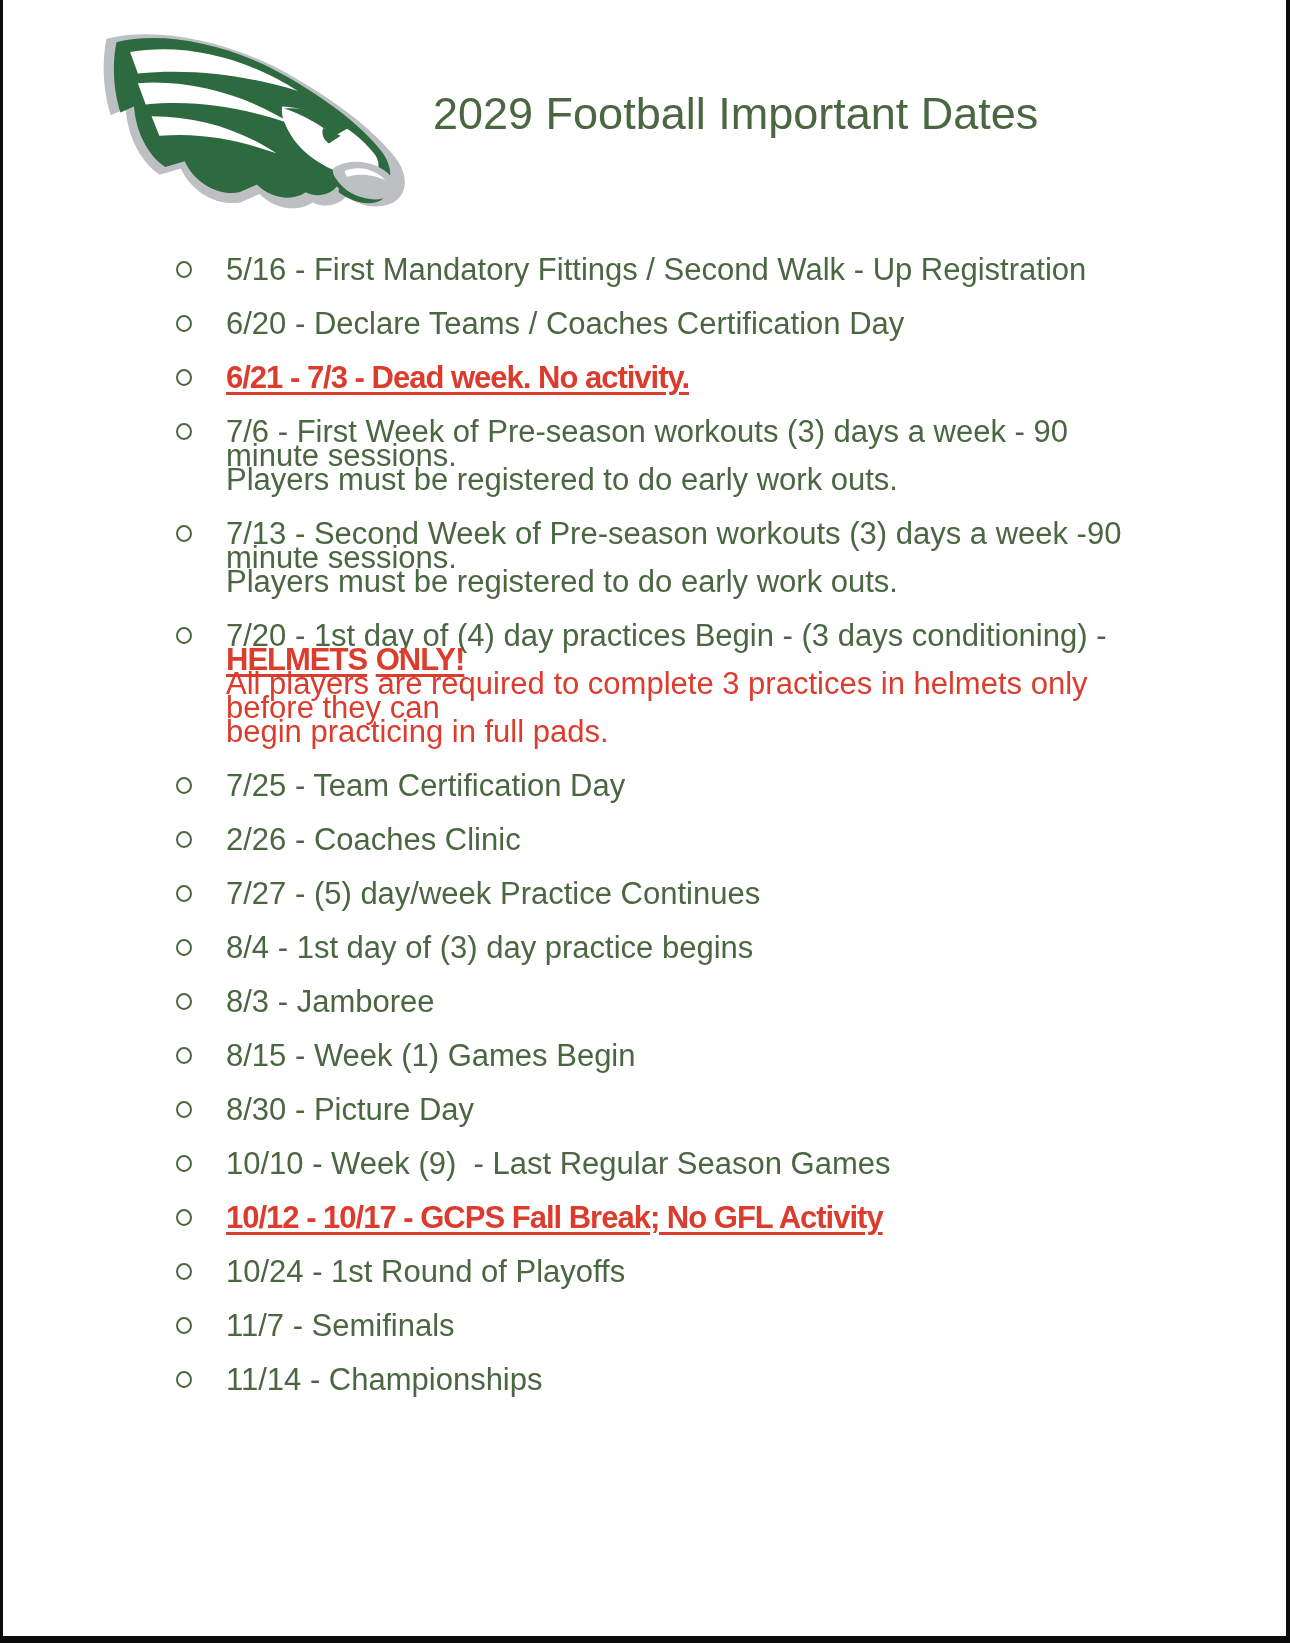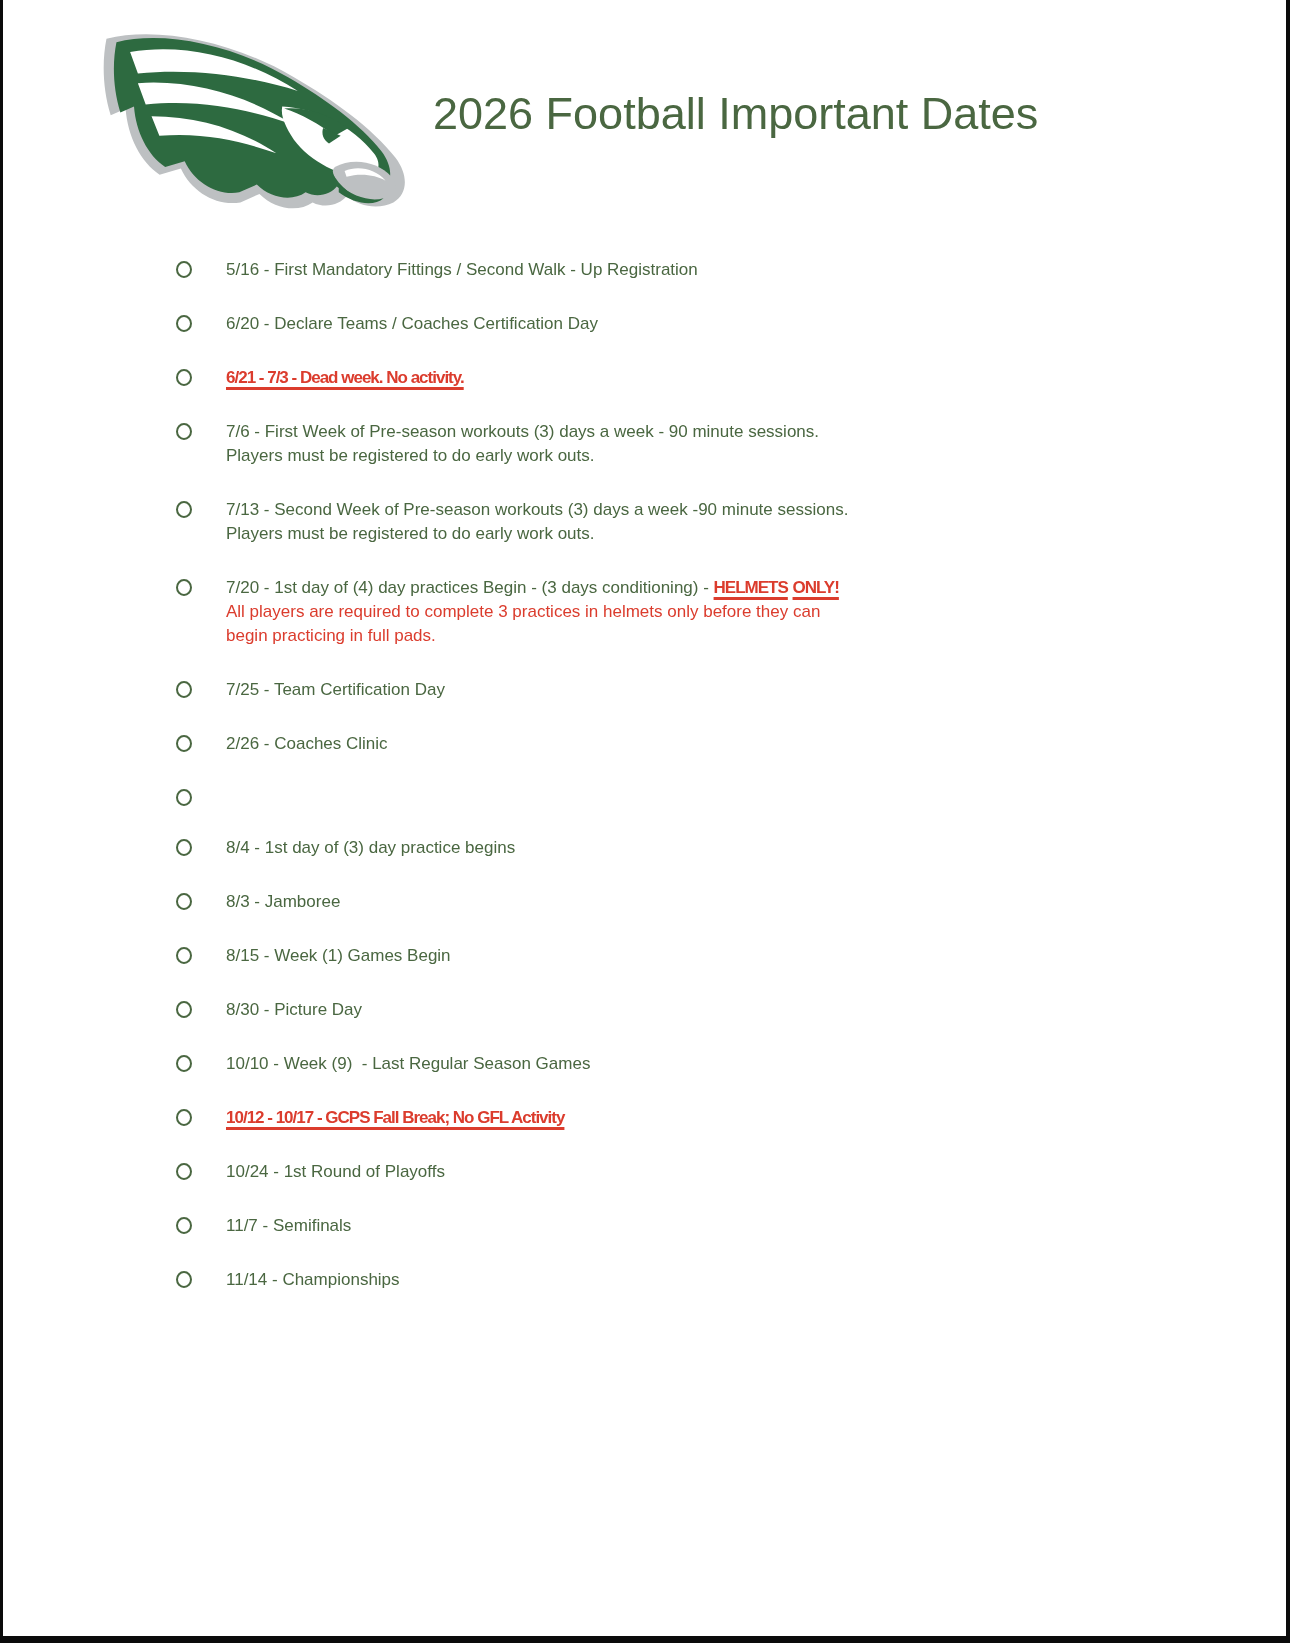--- a/index.html
+++ b/index.html
@@ -52,21 +52,21 @@
     box-sizing: border-box;
     width: 16px;
     height: 17px;
     border: 2.5px solid var(--green);
     border-radius: 50%;
     margin-top: 3px;
     flex: none;
   }
   .event-text {
     margin-left: 34px;
-    font-size: 17px;
+    font-size: 31px;
     line-height: 24px;
     max-width: 930px;
   }
   .event-line { white-space: pre-wrap; }
   .seg.green { color: var(--green); }
   .seg.red   { color: var(--red); }
   .seg.alert {
     color: var(--red);
     font-weight: 700;
     letter-spacing: -1px;
@@ -95,21 +95,21 @@
       <path class="white-fill" d="M 192,78 C 228,80 264,98 286,126 C 294,136 292,148 280,150 C 256,152 222,136 204,112 C 196,100 190,88 192,78 Z"></path>
 
       <path class="green-fill" d="M 194,80 C 216,78 240,86 260,100 L 246,108 C 230,96 212,86 194,80 Z"></path>
       <path class="green-fill" d="M 234,100 L 252,108 L 240,116 C 234,112 232,106 234,100 Z"></path>
 
       <path class="silver-fill" d="M 246,140 C 264,130 290,134 304,150 C 312,160 310,174 296,177 C 280,180 262,170 250,156 C 244,148 242,144 246,140 Z"></path>
       <path class="white-fill" d="M 256,144 C 270,138 288,142 298,154 C 288,148 272,146 258,150 Z"></path>
       <path class="green-fill" d="M 250,158 C 264,170 282,176 296,172 C 286,181 266,178 250,166 Z"></path>
     </svg>
 
-    <h1 class="title">2026 Football Important Dates</h1>
+    <h1 class="title">2029 Football Important Dates</h1>
   </header>
 
   <main class="events">
       <div class="event-row">
         <span class="bullet"></span>
         <div class="event-text">
           <div class="event-line"><span class="seg green">5/16 - First Mandatory Fittings / Second Walk - Up Registration</span></div>
         </div>
       </div>
       <div class="event-row">
@@ -153,20 +153,23 @@
         </div>
       </div>
       <div class="event-row">
         <span class="bullet"></span>
         <div class="event-text">
           <div class="event-line"><span class="seg green">2/26 - Coaches Clinic</span></div>
         </div>
       </div>
       <div class="event-row">
         <span class="bullet"></span>
+        <div class="event-text">
+          <div class="event-line"><span class="seg green">7/27 - (5) day/week Practice Continues</span></div>
+        </div>
       </div>
       <div class="event-row">
         <span class="bullet"></span>
         <div class="event-text">
           <div class="event-line"><span class="seg green">8/4 - 1st day of (3) day practice begins</span></div>
         </div>
       </div>
       <div class="event-row">
         <span class="bullet"></span>
         <div class="event-text">

